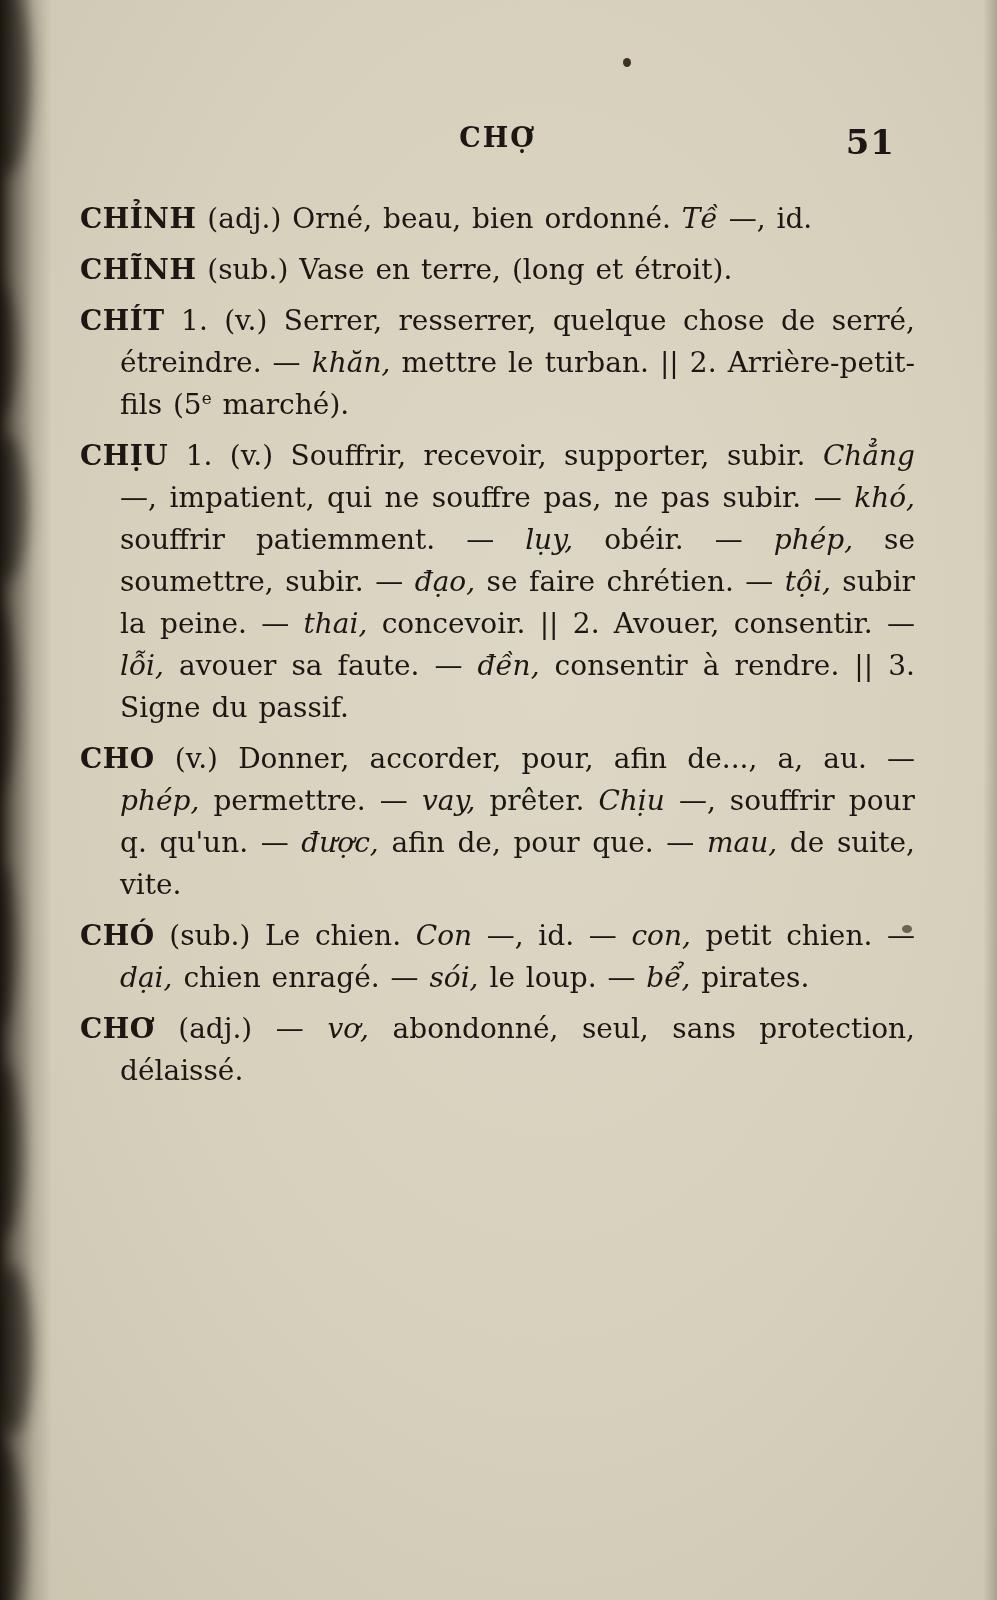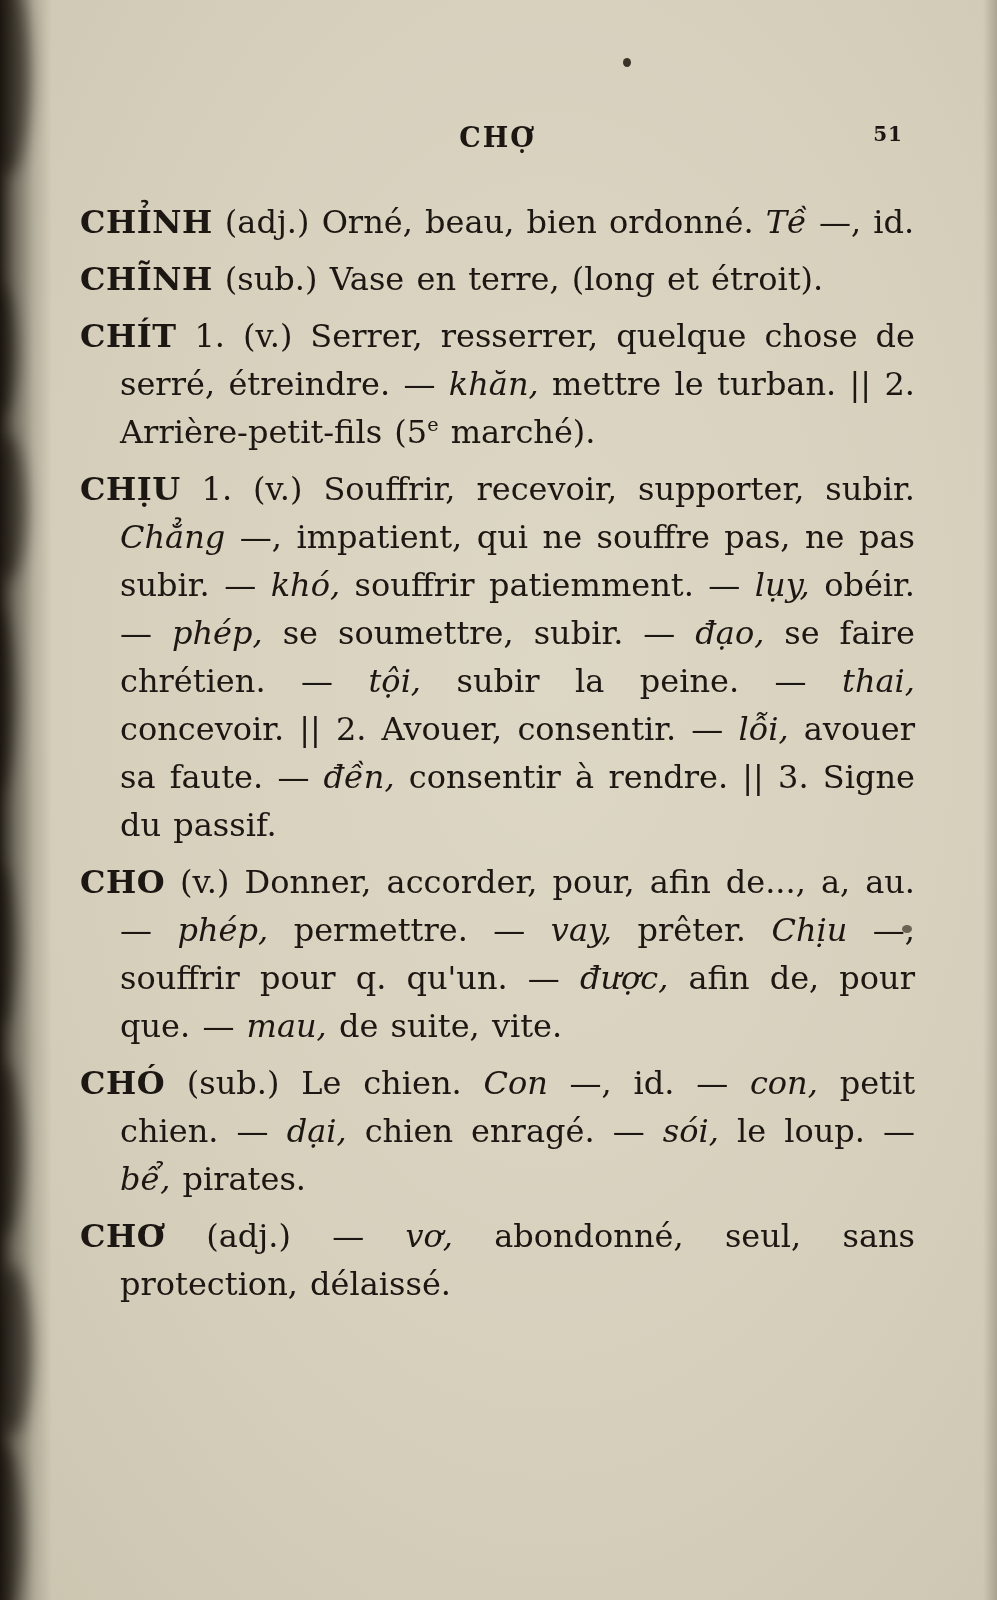--- a/index.html
+++ b/index.html
@@ -44,26 +44,26 @@
     position: absolute; left: 80px; right: 82px; top: 92px;
     z-index: 4;
     margin-top: 30px;
   }
   .header { position: relative; height: 52px; margin-bottom: 24px; }
   .running-head {
     position: absolute; left: 0; right: 0; text-align: center;
     font-weight: bold; font-size: 27px; letter-spacing: 2px;
   }
   .page-number {
-    position: absolute; right: 12px; top: 0;
-    font-weight: bold; font-size: 20px; letter-spacing: 1px;
+    position: absolute; right: 20px; top: 0;
+    font-weight: bold; font-size: 34px; letter-spacing: 1px;
   }
   .entry {
     text-align: justify;
-    font-size: 32px;
+    font-size: 28px;
     line-height: 1.5;
     padding-left: 40px;
     text-indent: -40px;
     margin-bottom: 9px;
     word-spacing: 2px;
   }
   .headword { font-weight: bold; letter-spacing: 0.5px; }
   .normal { font-style: normal; }
   .italic { font-style: italic; font-weight: bold; font-weight: normal; }
   .entry i, .italic { font-style: italic; }

